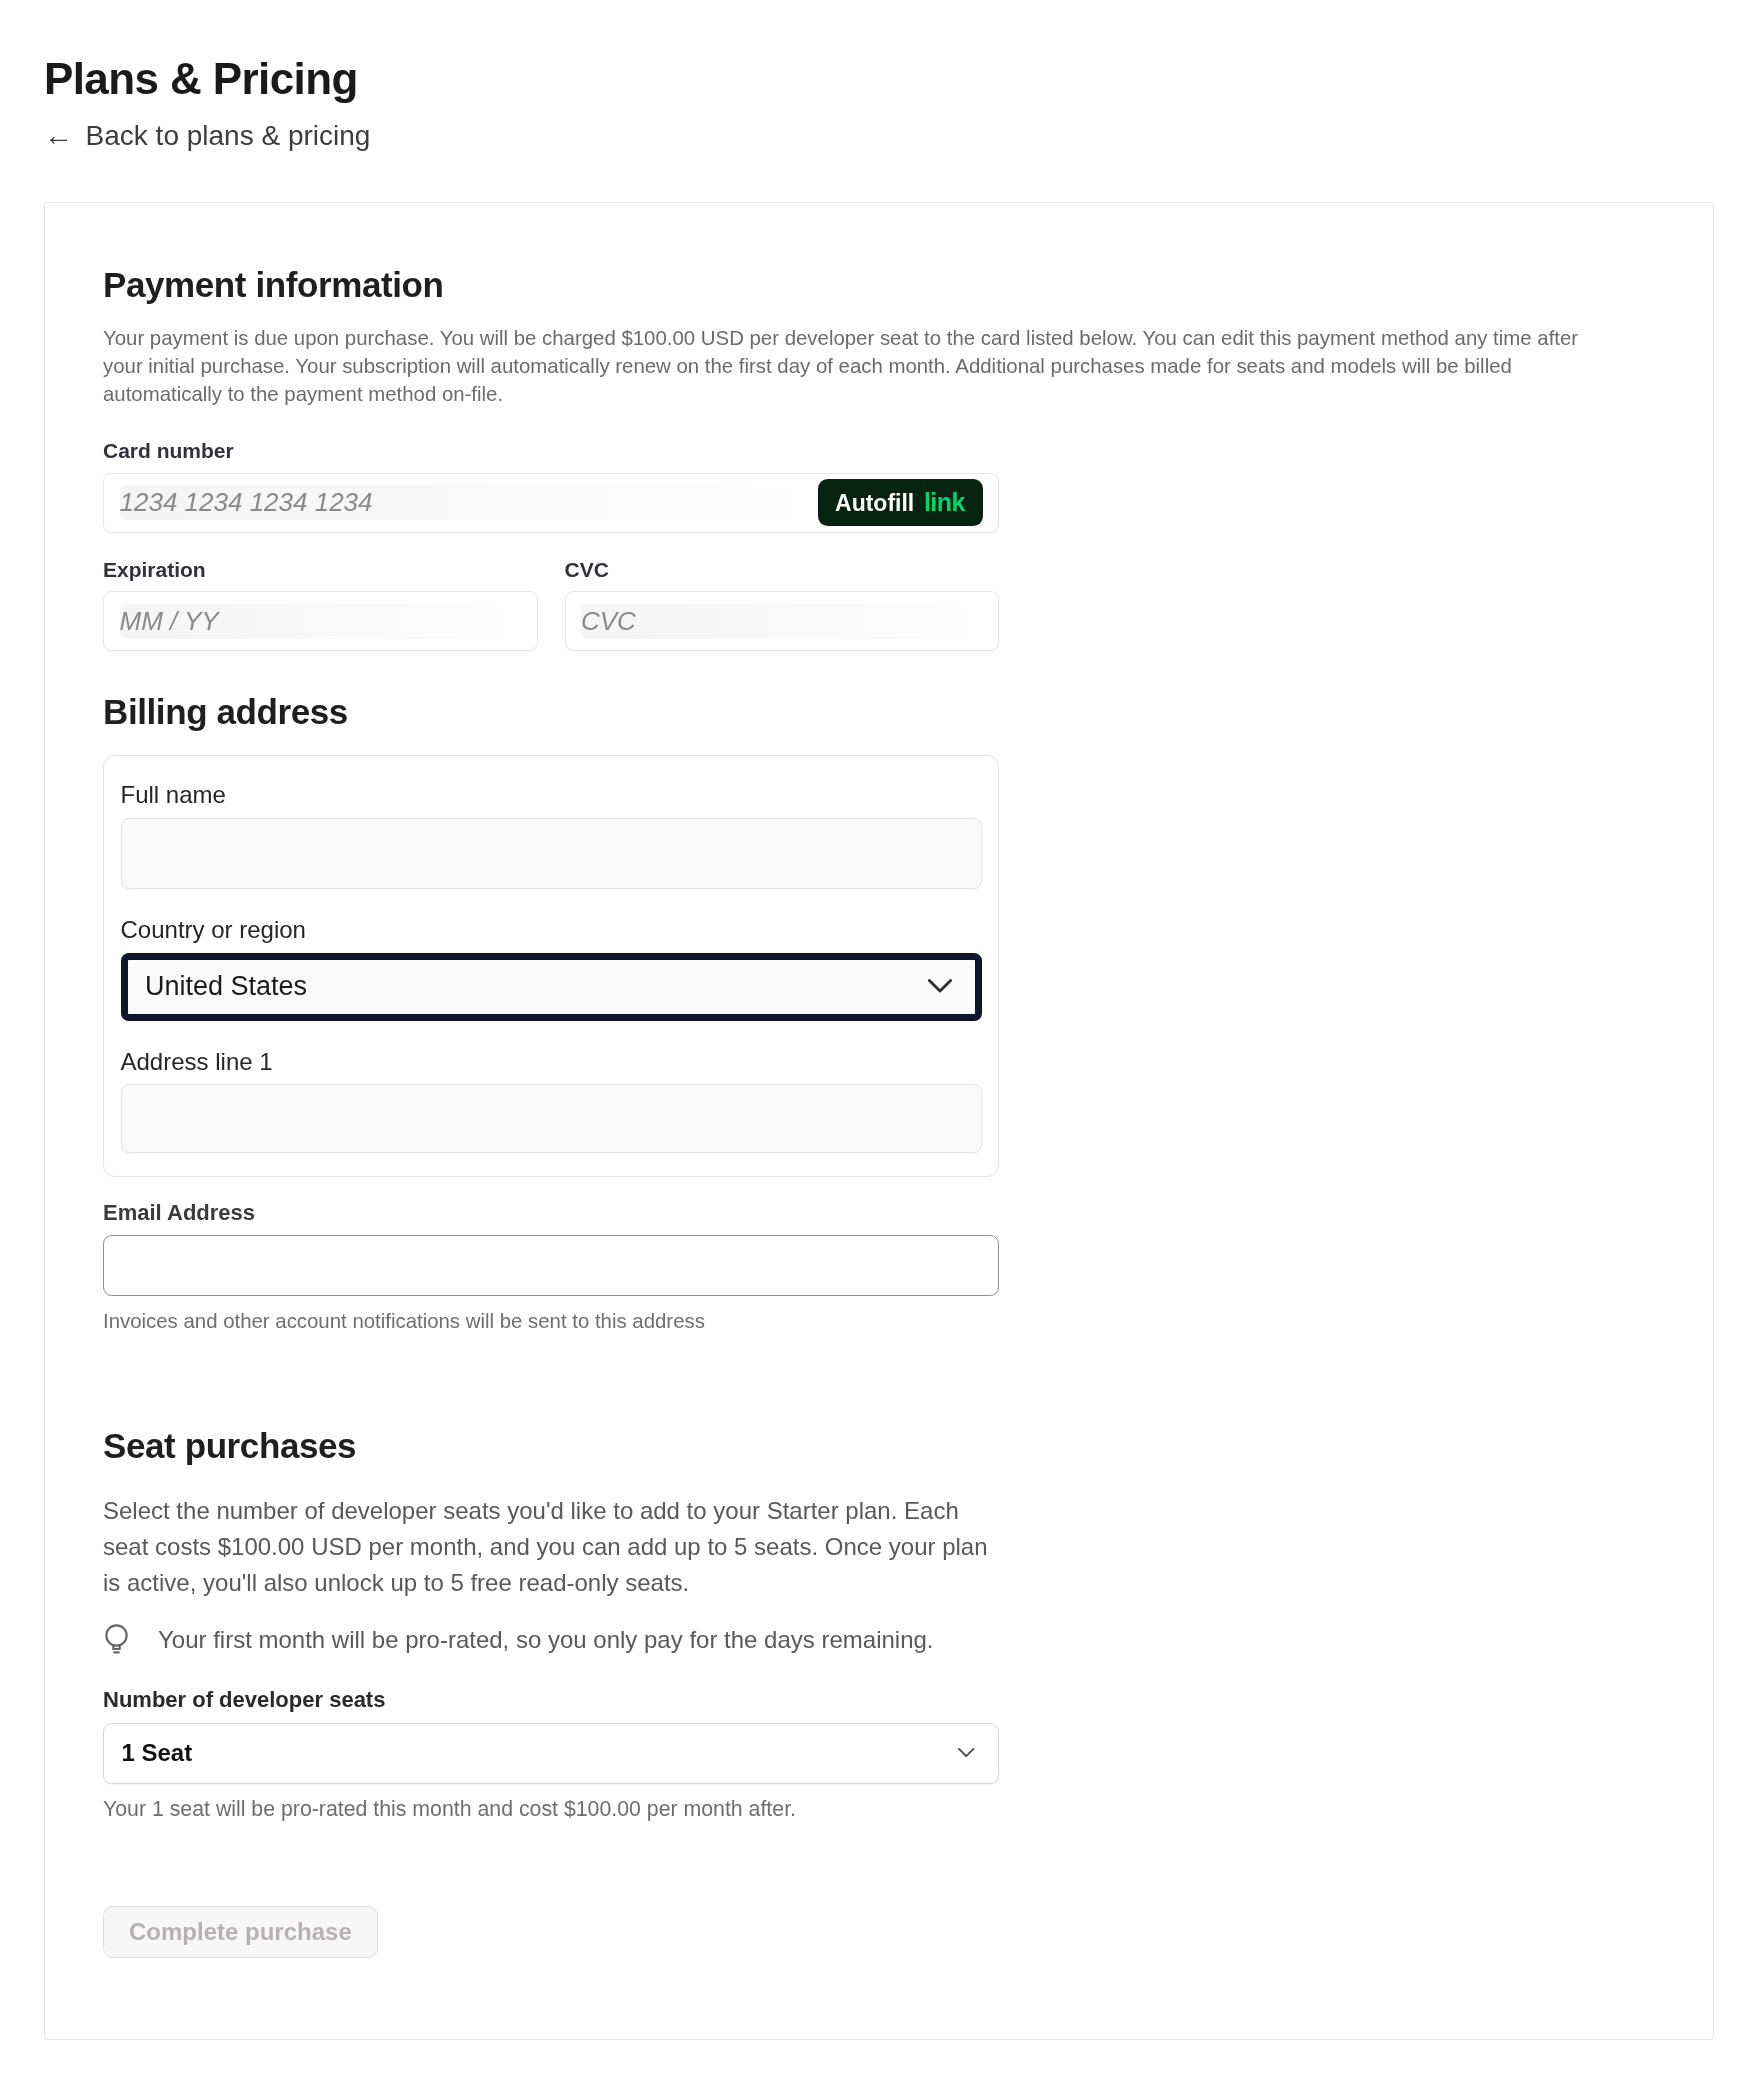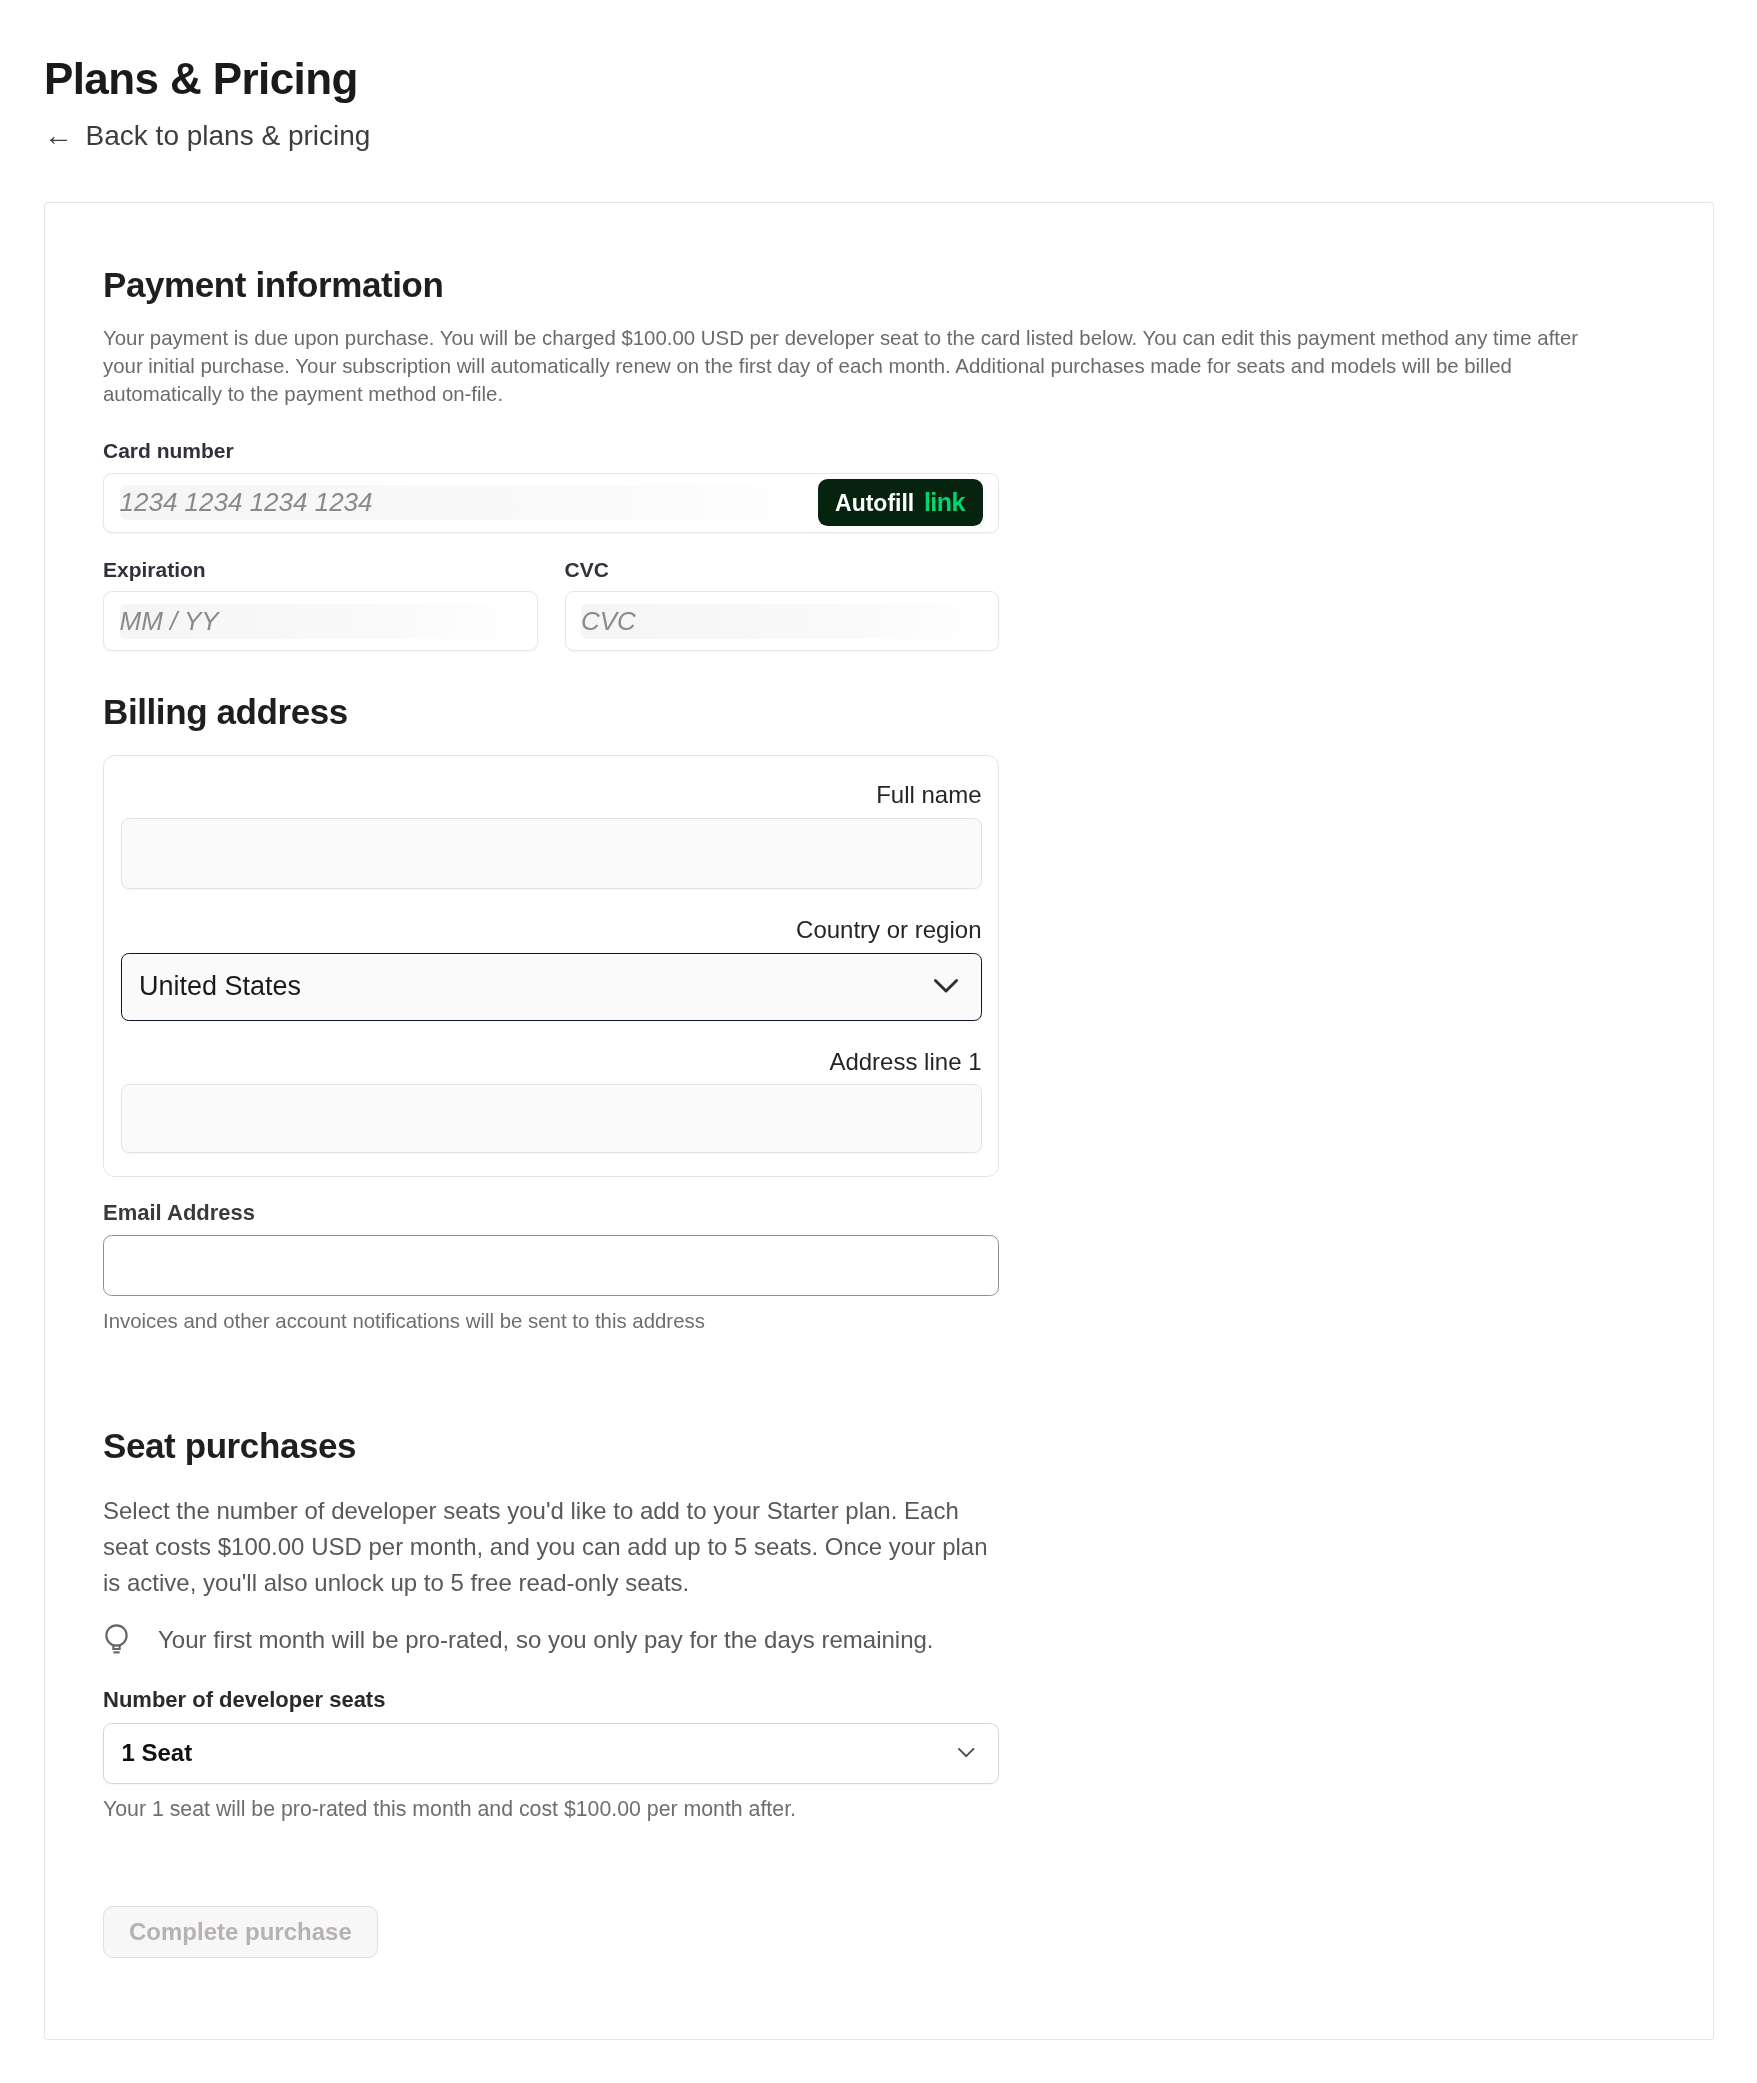--- a/index.html
+++ b/index.html
@@ -141,21 +141,20 @@
     width: 896px;
     border: 1px solid #e3e3e3;
     border-radius: 11.6px;
     padding: 25px 16.5px 23px 16.5px;
   }
   .inner-label {
     font-size: 24px;
     font-weight: 400;
     color: #262626;
     margin-bottom: 8.7px;
-    text-align: right;
   }
   .inner-input {
     box-sizing: border-box;
     width: 100%;
     height: 71px;
     border: 1px solid #e3e3e3;
     border-radius: 7.8px;
     background: #fafafa;
     box-shadow: 0 1px 1.9px rgba(0,0,0,0.03);
     outline: none;
@@ -163,21 +162,21 @@
     font-size: 25px;
     color: #262626;
     padding: 0 17.5px;
   }
   .inner-gap { margin-top: 27px; }
 
   .select-control {
     box-sizing: border-box;
     width: 100%;
     height: 68px;
-    border: 1px solid #0f172a;
+    border: 7px solid #0f172a;
     border-radius: 7.8px;
     background: #fafafa;
     box-shadow: 0 1px 1.9px rgba(0,0,0,0.03);
     display: flex;
     align-items: center;
     justify-content: space-between;
     padding: 0 21.3px 0 17.5px;
     cursor: pointer;
   }
   .select-control .select-value {

